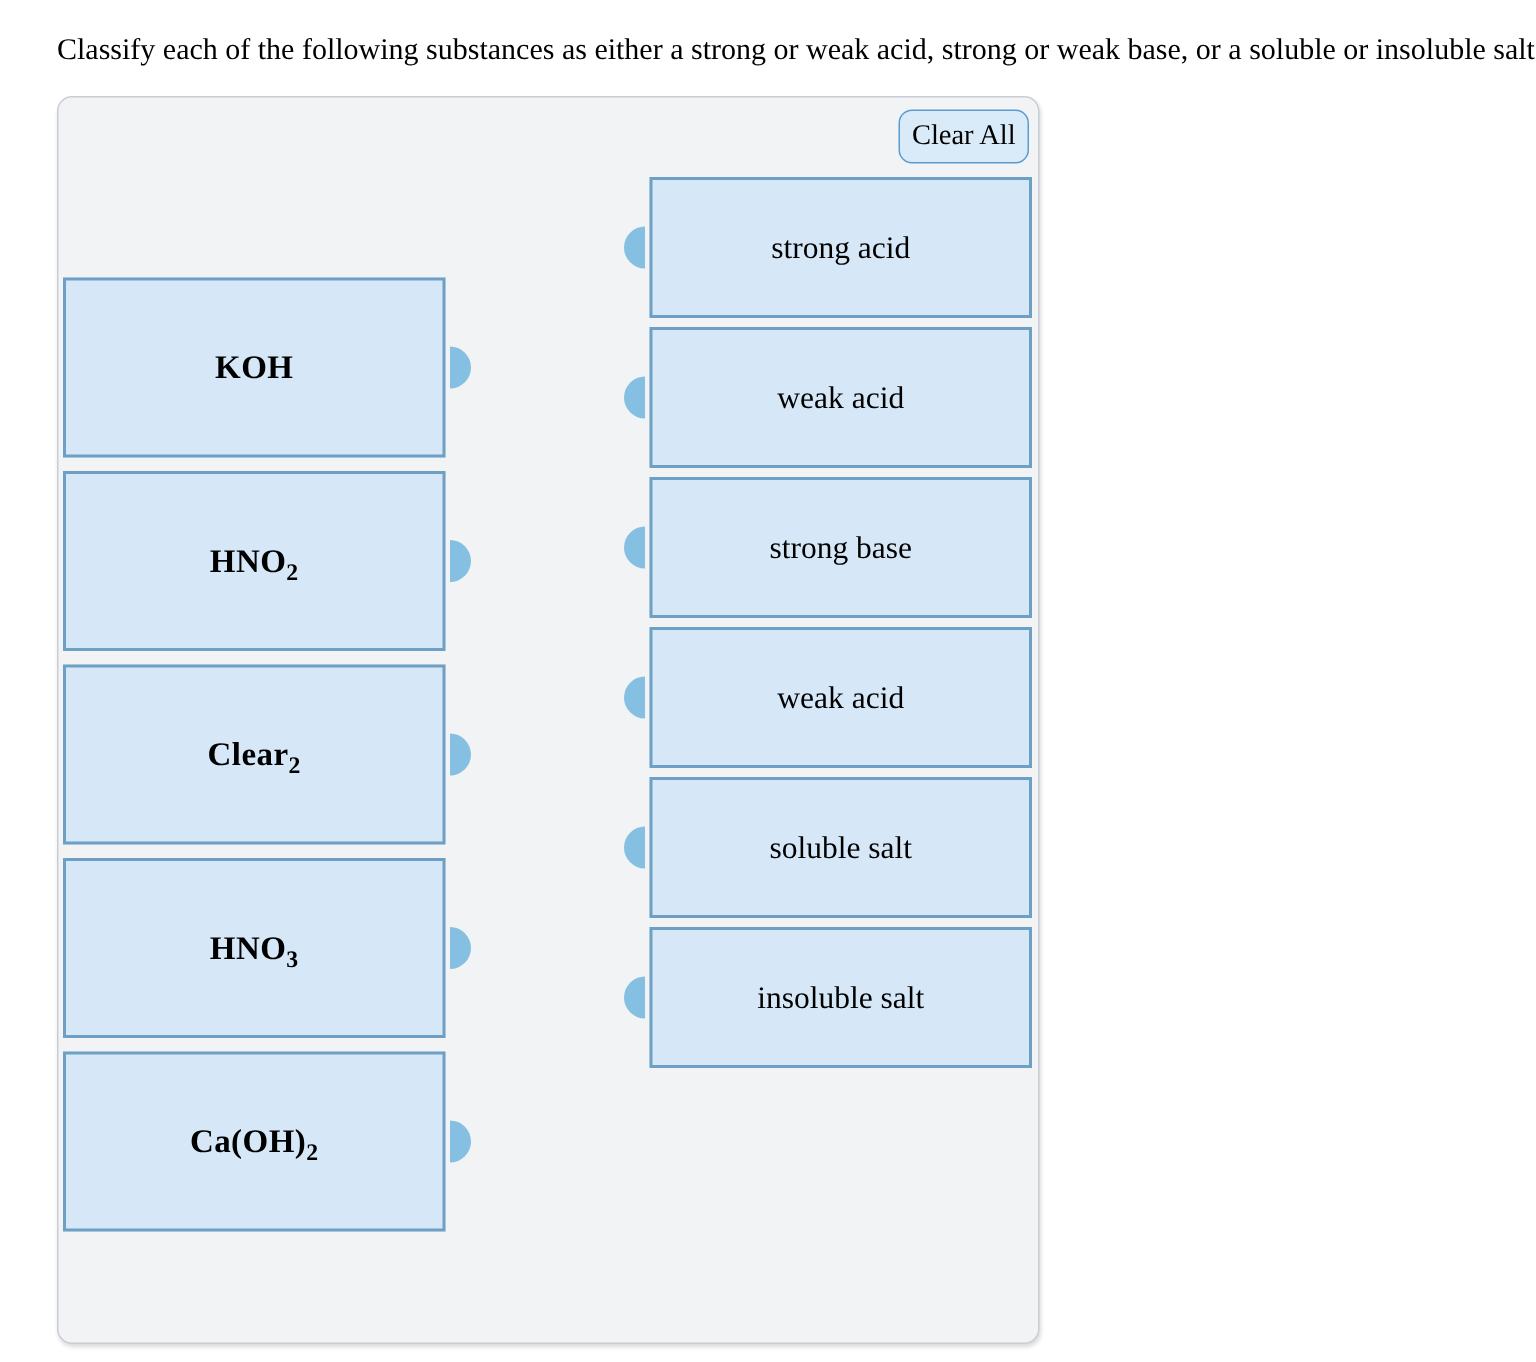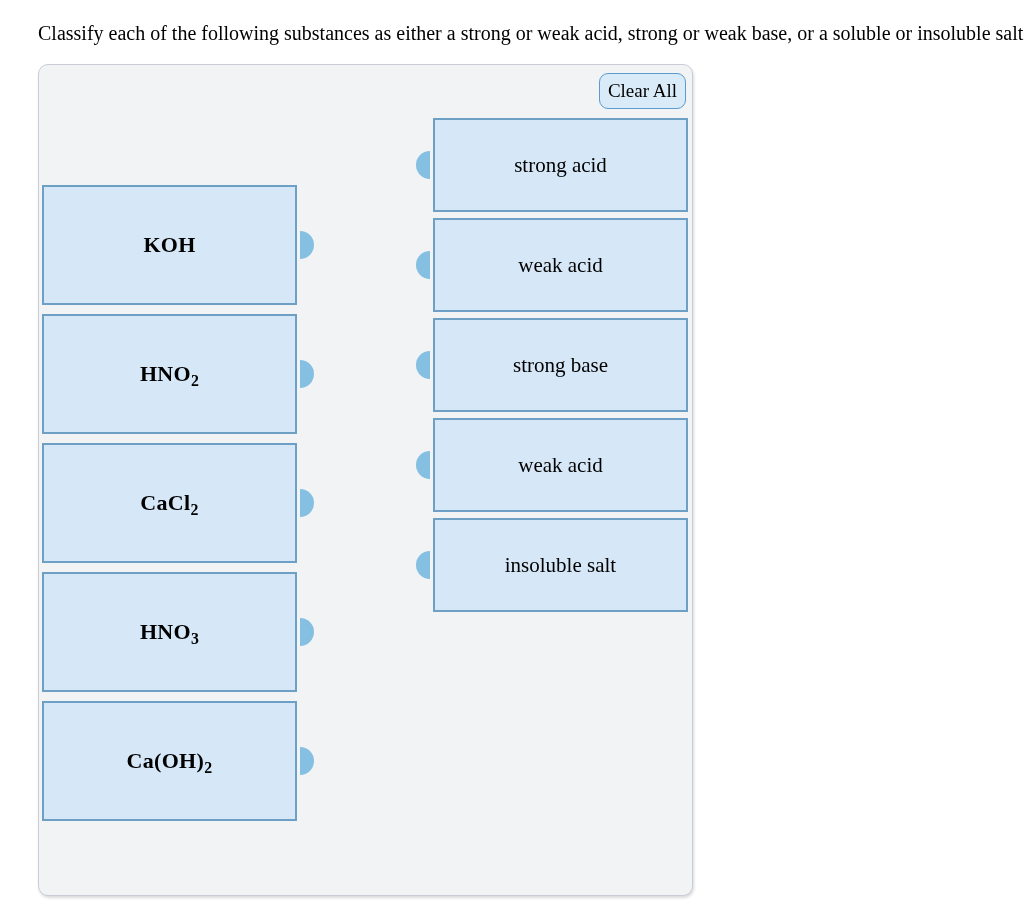--- a/index.html
+++ b/index.html
@@ -105,21 +105,21 @@
         <span class="card-label"><span>KOH</span><sub></sub></span>
         <span class="nub nub-right"></span>
       </div>
 
       <div class="card">
         <span class="card-label"><span>HNO</span><sub>2</sub></span>
         <span class="nub nub-right"></span>
       </div>
 
       <div class="card">
-        <span class="card-label"><span>CaCl</span><sub>2</sub></span>
+        <span class="card-label"><span>Clear</span><sub>2</sub></span>
         <span class="nub nub-right"></span>
       </div>
 
       <div class="card">
         <span class="card-label"><span>HNO</span><sub>3</sub></span>
         <span class="nub nub-right"></span>
       </div>
 
       <div class="card">
         <span class="card-label"><span>Ca(OH)</span><sub>2</sub></span>
@@ -143,20 +143,24 @@
       <div class="target">
         <span class="nub nub-left"></span>
         <span class="target-label">strong base</span>
       </div>
 
       <div class="target">
         <span class="nub nub-left"></span>
         <span class="target-label">weak acid</span>
       </div>
 
+      <div class="target">
+        <span class="nub nub-left"></span>
+        <span class="target-label">soluble salt</span>
+      </div>
 
       <div class="target">
         <span class="nub nub-left"></span>
         <span class="target-label">insoluble salt</span>
       </div>
 
     </div>
 
   </div>
 </div>

